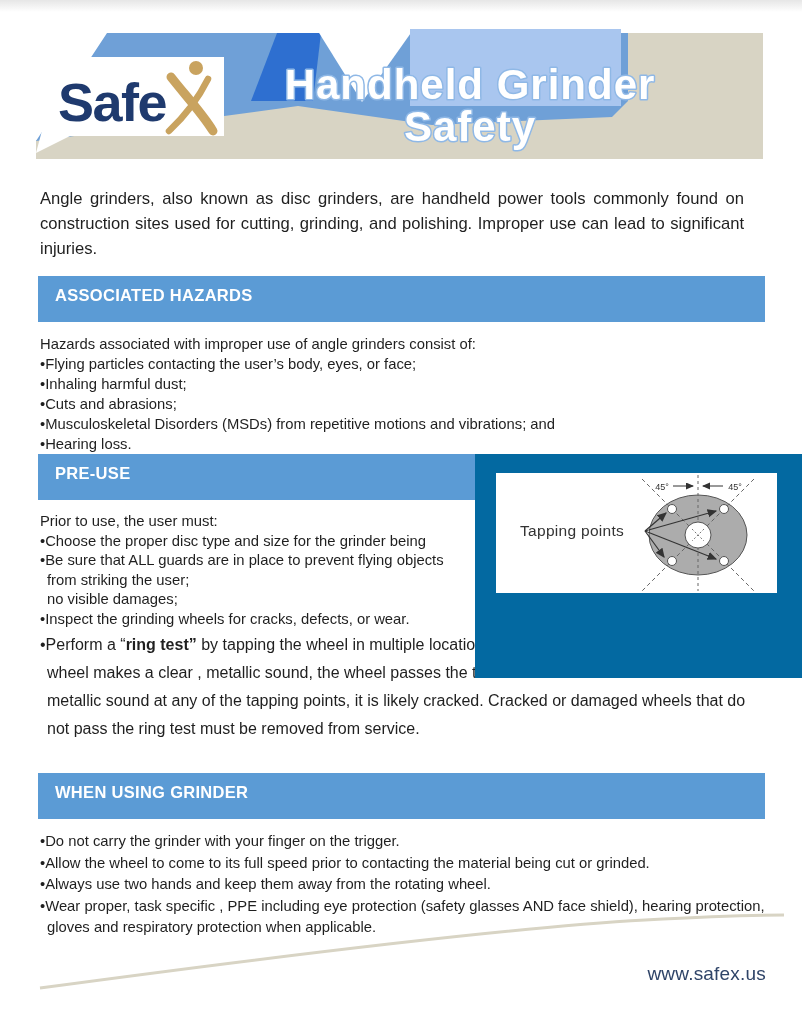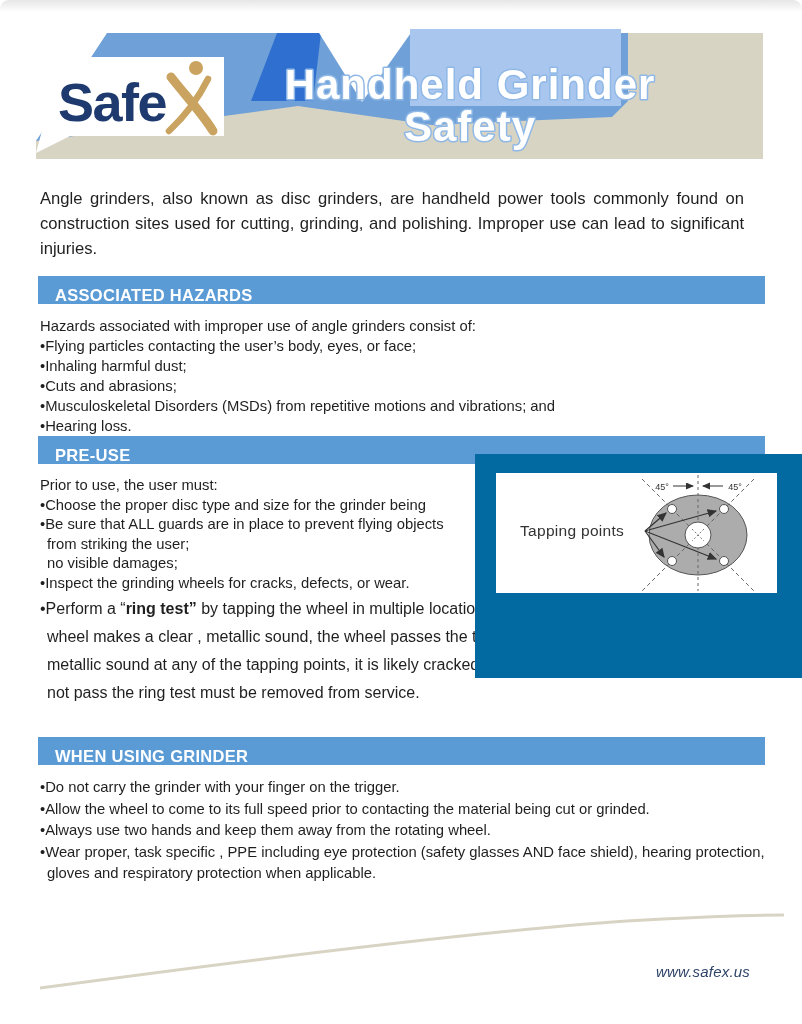--- a/index.html
+++ b/index.html
@@ -2,53 +2,53 @@
 <html style="--c-bar: #5B9BD5; --c-band: #6FA0D7; --c-bright: #2E6FD0; --c-light: #A9C6EF; --c-tan: #D8D4C4; --c-navy: #1F3A6E; --c-gold: #C9A35F; --c-stroke: #8FB8E6; --c-text: #1F1F1F; --c-url: #2F4468; --c-wheel: #ACACAC;"><head>
 <meta charset="utf-8">
 <style>
   :root{
     --c-bar:#5B9BD5; --c-band:#6FA0D7; --c-bright:#2E6FD0; --c-light:#A9C6EF;
     --c-tan:#D8D4C4; --c-navy:#1F3A6E; --c-gold:#C9A35F; --c-stroke:#8FB8E6;
     --c-text:#1F1F1F; --c-url:#2F4468; --c-wheel:#ACACAC;
   }
   html,body{margin:0;padding:0;}
   body{background:#fff;font-family:"Liberation Sans",sans-serif;}
-  .page{position:relative;width:802px;height:1024px;background:#fff;overflow:hidden;border-radius:9px;}
+  .page{position:relative;width:802px;height:1024px;background:#fff;overflow:hidden;}
   .top-fade{position:absolute;top:0;left:0;width:802px;height:12px;
     background:linear-gradient(#e6e6e6,#ffffff);}
   .header-art{position:absolute;top:0;left:0;}
   .title-text{font-family:"Liberation Sans",sans-serif;font-weight:bold;font-size:42px;
     fill:#fff;stroke:var(--c-stroke,#8FB8E6);stroke-width:3px;paint-order:stroke;
     stroke-linejoin:round;letter-spacing:1px;text-anchor:middle;}
   .logo-text{font-family:"Liberation Sans",sans-serif;font-weight:bold;font-size:54px;
     fill:var(--c-navy,#1F3A6E);letter-spacing:-1.5px;}
   .main{position:absolute;top:184px;left:38px;width:727px;color:var(--c-text,#1F1F1F);}
   .intro{margin:2px 0 0 2px;width:704px;font-size:16.6px;line-height:25px;text-align:justify;}
-  .bar{height:28px;line-height:38px;padding-left:17px;box-sizing:border-box;
+  .bar{height:46px;line-height:38px;padding-left:17px;box-sizing:border-box;
     background:var(--c-bar,#5B9BD5);color:#fff;font-weight:bold;font-size:16.5px;
     letter-spacing:0.3px;}
   .bar-hazards{margin-top:15px;}
   .bar-pre{margin-top:0;}
   .bar-use{margin-top:30px;}
   .sec-body{margin:12px 0 0 2px;font-size:14.8px;}
   .haz-body{line-height:20px;}
   .pre-body{line-height:19.5px;}
   .use-body{line-height:21.6px;}
   .b{padding-left:7px;text-indent:-7px;}
   .b::before{content:"\2022";}
   .c{padding-left:7px;}
   .nw{white-space:nowrap;}
   .ring-wrap{margin:2px 0 0 2px;font-size:16px;line-height:28px;width:714px;}
   .inset{position:absolute;left:442px;top:454px;width:348px;height:224px;background:#0369a1;z-index:5;margin-left:33px;}
   .panel{position:absolute;left:21px;top:19px;width:281px;height:120px;background:#fff;}
   .fig-label{font-family:"Liberation Sans",sans-serif;font-size:15.5px;fill:#333;letter-spacing:0.3px;}
   .deg{font-family:"Liberation Sans",sans-serif;font-size:9px;fill:#333;text-anchor:middle;}
   .swoosh{position:absolute;left:0;top:903px;}
-  .site-url{position:absolute;right:52px;top:963px;font-size:15px;letter-spacing:0.2px;
-    color:var(--c-url,#2F4468);text-decoration:none;font-style:italic;}
+  .site-url{position:absolute;right:36px;top:963px;font-size:19px;letter-spacing:0.2px;
+    color:var(--c-url,#2F4468);text-decoration:none;}
 </style>
 </head>
 <body>
 
 <div class="page">
   <div class="top-fade"></div>
 
   <svg class="header-art" width="802" height="165" viewBox="0 0 802 165">
     <polygon points="36,159 36,140 300,104 628,96 628,33 763,33 763,159" style="fill:var(--c-tan,#D8D4C4)"></polygon>
     <polygon points="107,33 628,33 628,101 612,117 432,125 298,106 120,130 36,141" style="fill:var(--c-band,#6FA0D7)"></polygon>

